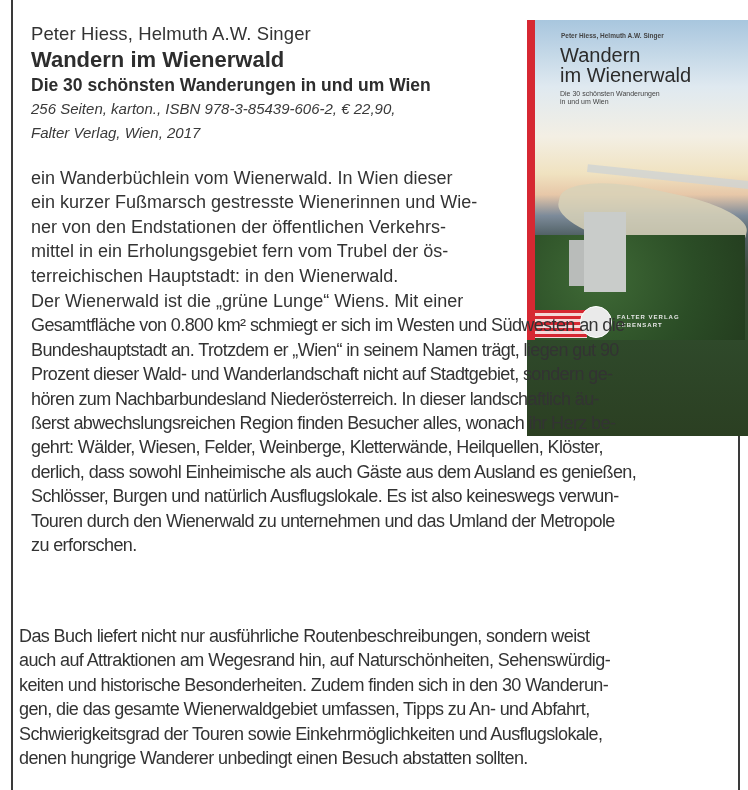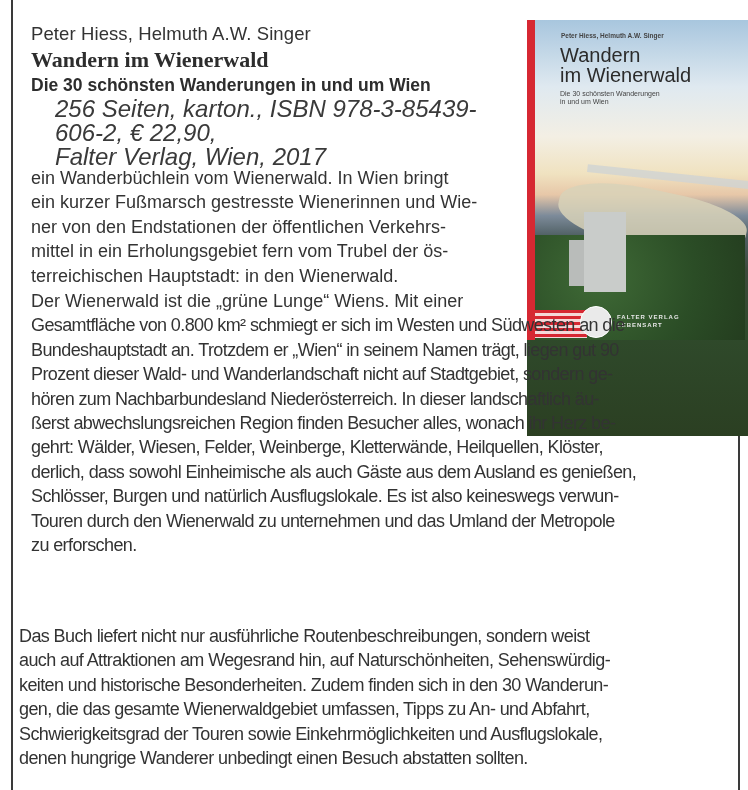--- a/index.html
+++ b/index.html
@@ -5,23 +5,23 @@
   html, body { margin: 0; padding: 0; background: #ffffff; }
   body {
     width: 748px; height: 790px; position: relative; overflow: hidden;
     font-family: "Liberation Sans", sans-serif; color: #2a2a2a;
   }
   .frame-left { position: absolute; left: 11px; top: 0; width: 2px; height: 790px; background: #3a3a3a; }
   .frame-right { position: absolute; left: 738px; top: 338px; width: 2px; height: 452px; background: #3a3a3a; }
 
   .header { position: absolute; left: 31px; top: 22px; width: 490px; }
   .authors { font-size: 18.5px; line-height: 24px; color: #333; letter-spacing: 0.1px; }
-  .title { font-size: 22px; font-weight: bold; line-height: 27px; color: #2d2d2d; font-family: Liberation Serif, serif; }
+  .title { font-size: 22px; font-weight: bold; line-height: 27px; color: #2d2d2d; }
   .subtitle { font-size: 17.5px; font-weight: bold; line-height: 24px; color: #2d2d2d; }
-  .meta { font-size: 24px; font-style: italic; line-height: 24px; color: #3a3a3a; margin-left: 24px; }
+  .meta { font-size: 15px; font-style: italic; line-height: 24px; color: #3a3a3a; }
 
   .p { font-size: 18px; line-height: 24.4px; color: #333; text-align: justify; }
   .p1 { position: absolute; left: 31px; top: 166px; width: 491px; }
   .p2 { position: absolute; left: 31px; top: 289px; width: 702px; }
   .p3 { position: absolute; left: 19px; top: 624px; width: 714px; }
   .p2 .first-line { display: block; width: 491px; }
   .narrow { letter-spacing: -0.6px; font-size: 18px; }
 
   
   .cover { position: absolute; left: 527px; top: 20px; width: 215px; height: 416px; overflow: hidden;
@@ -72,21 +72,21 @@
   </div>
   <div class="stripes"></div>
   <div class="logo-circle"></div>
   <div class="logo-text">
     <div>FALTER VERLAG</div>
     <div>LEBENSART</div>
   </div>
 </div>
 
 <div class="p p1">
-  <div>ein Wanderbüchlein vom Wienerwald. In Wien bringt</div>
+  <div>ein Wanderbüchlein vom Wienerwald. In Wien dieser</div>
   <div>ein kurzer Fußmarsch gestresste Wienerinnen und Wie-</div>
   <div>ner von den Endstationen der öffentlichen Verkehrs-</div>
   <div>mittel in ein Erholungsgebiet fern vom Trubel der ös-</div>
   <div>terreichischen Hauptstadt: in den Wienerwald.</div>
 </div>
 
 <div class="p p2">
   <div class="first-line">Der Wienerwald ist die „grüne Lunge“ Wiens. Mit einer</div>
   <div class="narrow">Gesamtfläche von 0.800 km² schmiegt er sich im Westen und Südwesten an die</div>
   <div class="narrow">Bundeshauptstadt an. Trotzdem er „Wien“ in seinem Namen trägt, liegen gut 90</div>

